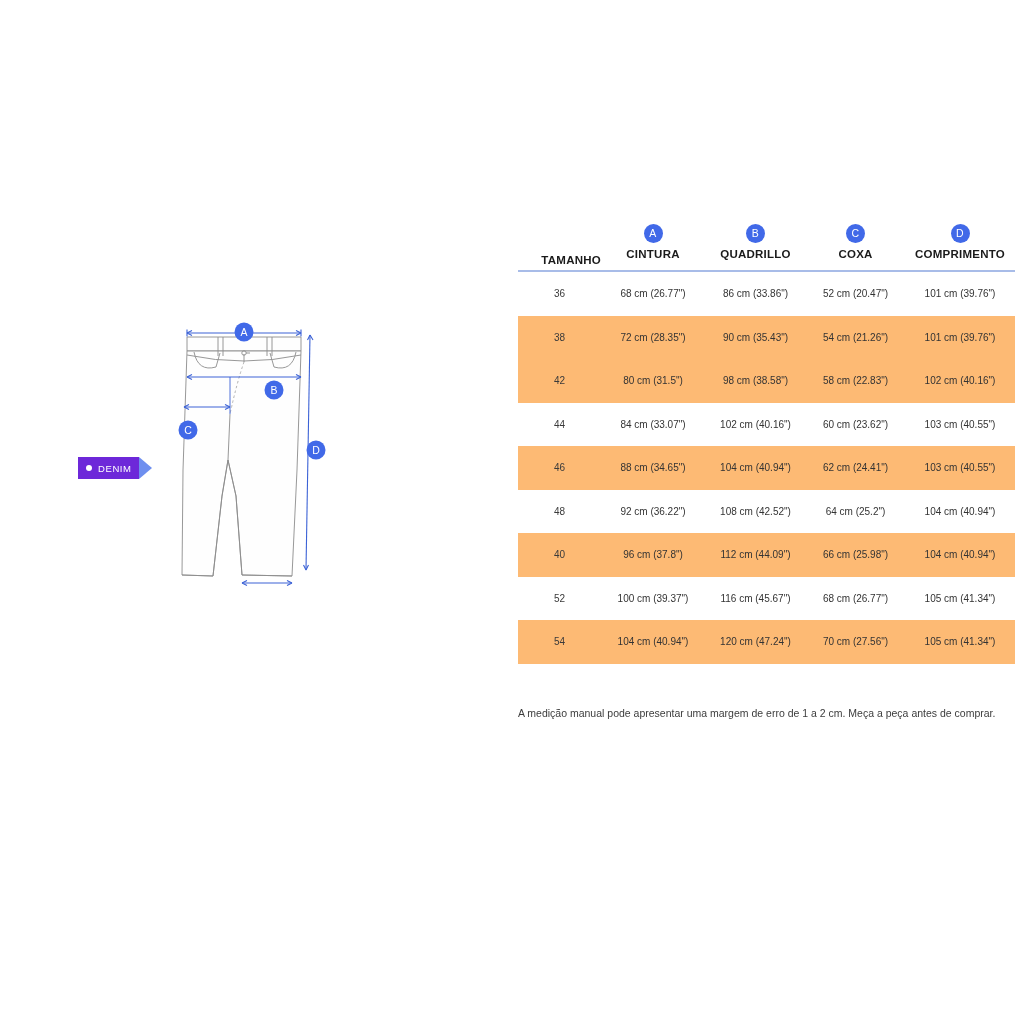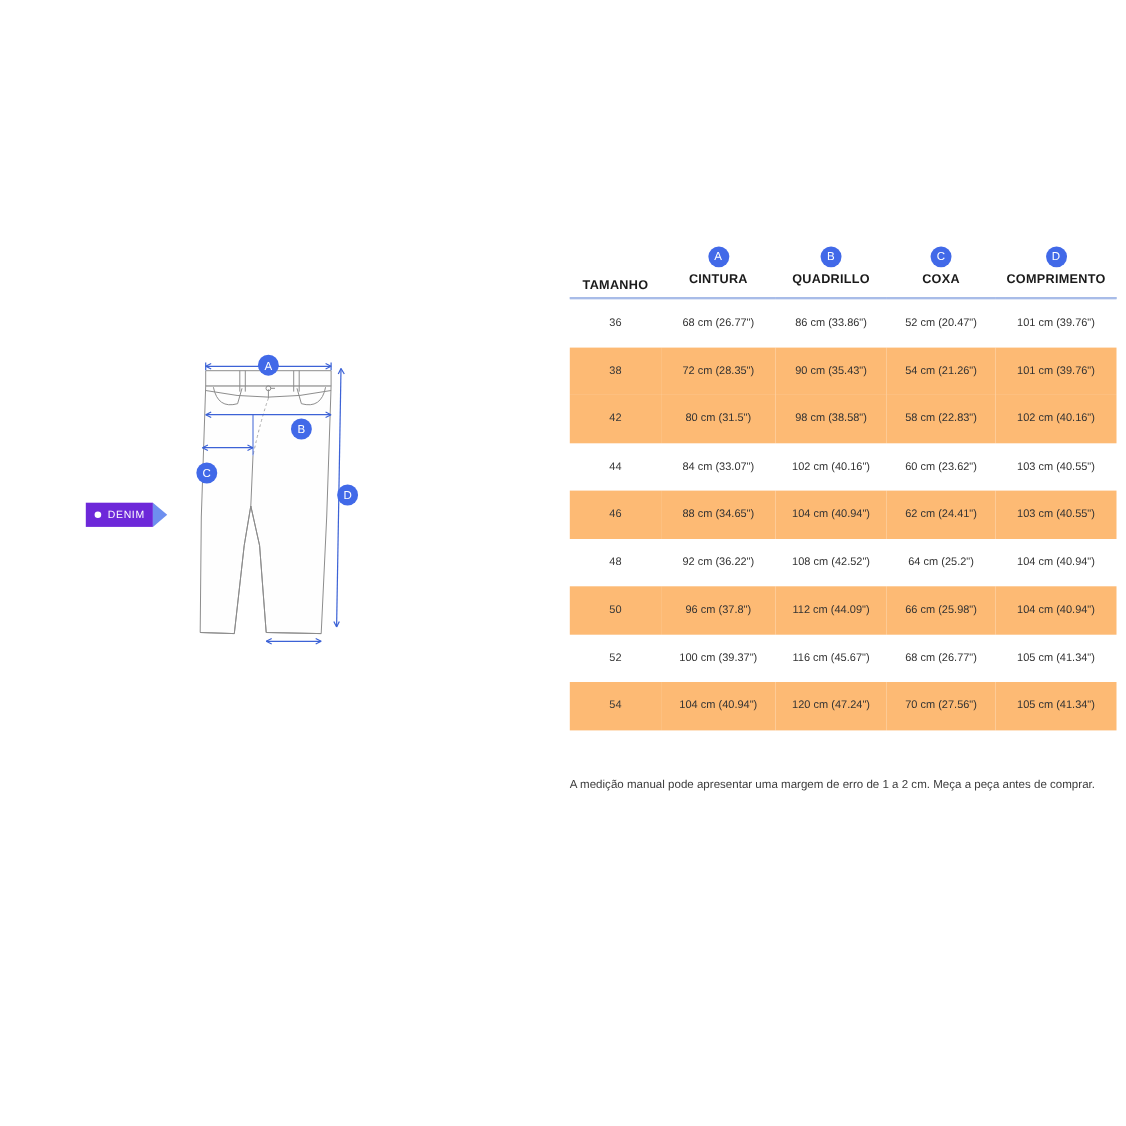--- a/index.html
+++ b/index.html
@@ -125,20 +125,21 @@
     color: #ffffff;
     font-size: 10.5px;
     font-weight: 400;
     line-height: 19px;
     text-align: center;
     display: block;
   }
   .head-label {
     display: block;
     white-space: nowrap;
+    text-align: right;
   }
 
   tbody td {
     height: 43.5px;
     font-size: 10px;
     color: #333333;
     font-weight: 400;
     white-space: nowrap;
   }
   tbody td.size-cell {
@@ -324,21 +325,21 @@
           <td>103 cm (40.55")</td>
         </tr>
         <tr>
           <td class="size-cell">48</td>
           <td>92 cm (36.22")</td>
           <td>108 cm (42.52")</td>
           <td>64 cm (25.2")</td>
           <td>104 cm (40.94")</td>
         </tr>
         <tr class="striped">
-          <td class="size-cell">50</td>
+          <td class="size-cell">40</td>
           <td>96 cm (37.8")</td>
           <td>112 cm (44.09")</td>
           <td>66 cm (25.98")</td>
           <td>104 cm (40.94")</td>
         </tr>
         <tr>
           <td class="size-cell">52</td>
           <td>100 cm (39.37")</td>
           <td>116 cm (45.67")</td>
           <td>68 cm (26.77")</td>

